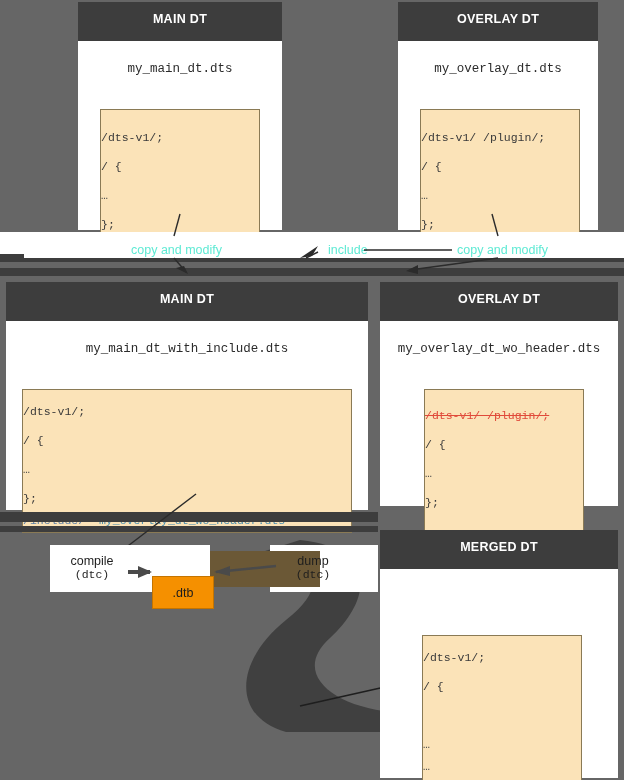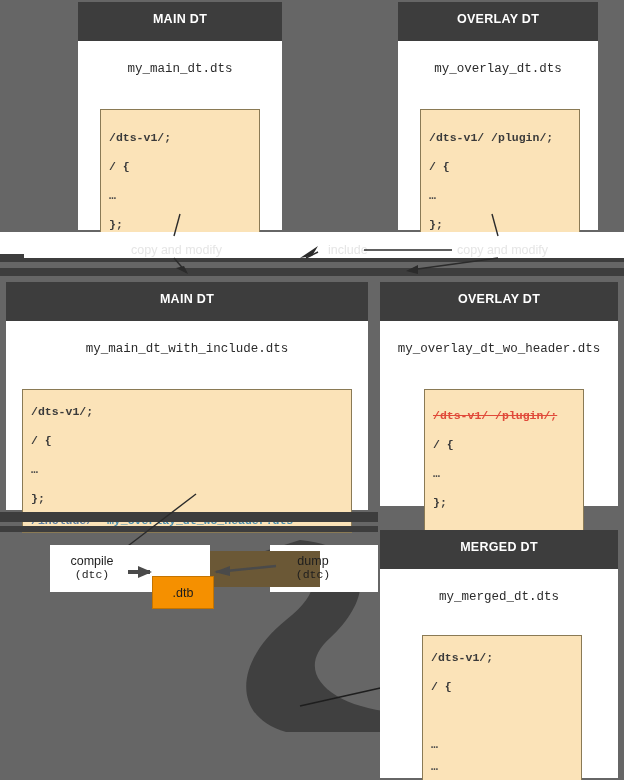--- a/index.html
+++ b/index.html
@@ -30,35 +30,35 @@
     position:absolute;
     background:#fbe3b8;
     border:1px solid #8a7a55;
     box-sizing:border-box;
     font-family:"Liberation Mono","DejaVu Sans Mono",monospace;
     font-size:11.5px;
     color:#3a3a3a;
     line-height:1.05;
     overflow:hidden;
   }
-  .code .ln{display:block;height:29px;padding-left:8px;font-weight:bold;}
+  .code .ln{display:block;height:29px;padding-left:0;}
   .code .ln.tight{height:22px;}
   .ellipsis{padding-left:22px;letter-spacing:1px;color:#4a4a4a;}
   .struck{color:#e04a3a;text-decoration:line-through;}
   .inc-kw{color:#5b7fa6;}
   .inc-str{color:#4a8fb0;}
 
   
   .band{position:absolute;background:#3d3d3d;}
 
   
   .connstrip{position:absolute;background:#ffffff;}
   .connlabel{
     position:absolute;
-    font-size:12.5px;color:#e5e5e5;
+    font-size:12.5px;color:#5eead4;
     white-space:nowrap;
   }
 
   
   .procbox{position:absolute;background:#ffffff;}
   .proc-label{
     position:absolute;font-size:12.5px;color:#1e1e1e;
     text-align:center;line-height:14px;
   }
   .proc-label .mono{
@@ -201,21 +201,20 @@
   <svg class="overlay" viewBox="0 0 624 780">
     <path d="M128 572 L150 572" stroke="#4a4a4a" stroke-width="4" fill="none"></path>
     <path d="M152 572 L138 566 L138 578 Z" fill="#4a4a4a"></path>
     <path d="M276 566 L216 572" stroke="#4a4a4a" stroke-width="2.4" fill="none"></path>
     <path d="M214 572 L230 566 L230 576 Z" fill="#4a4a4a"></path>
   </svg>
 
   <div class="panel" style="left:380px;top:530px;width:238px;height:248px;">
     <div class="panel-header">MERGED DT</div>
     <div class="panel-body" style="height:214px;">
-      <div class="filename">my_merged_dt.dts</div>
       <div class="code" style="left:42px;top:66px;width:160px;height:166px;padding-top:16px;">
         <span class="ln">/dts-v1/;</span>
         <span class="ln">/ {</span>
         <span class="ln">&nbsp;</span>
         <span class="ln tight ellipsis">…</span>
         <span class="ln tight ellipsis">…</span>
         <span class="ln">&nbsp;</span>
 
       </div>
     </div>

